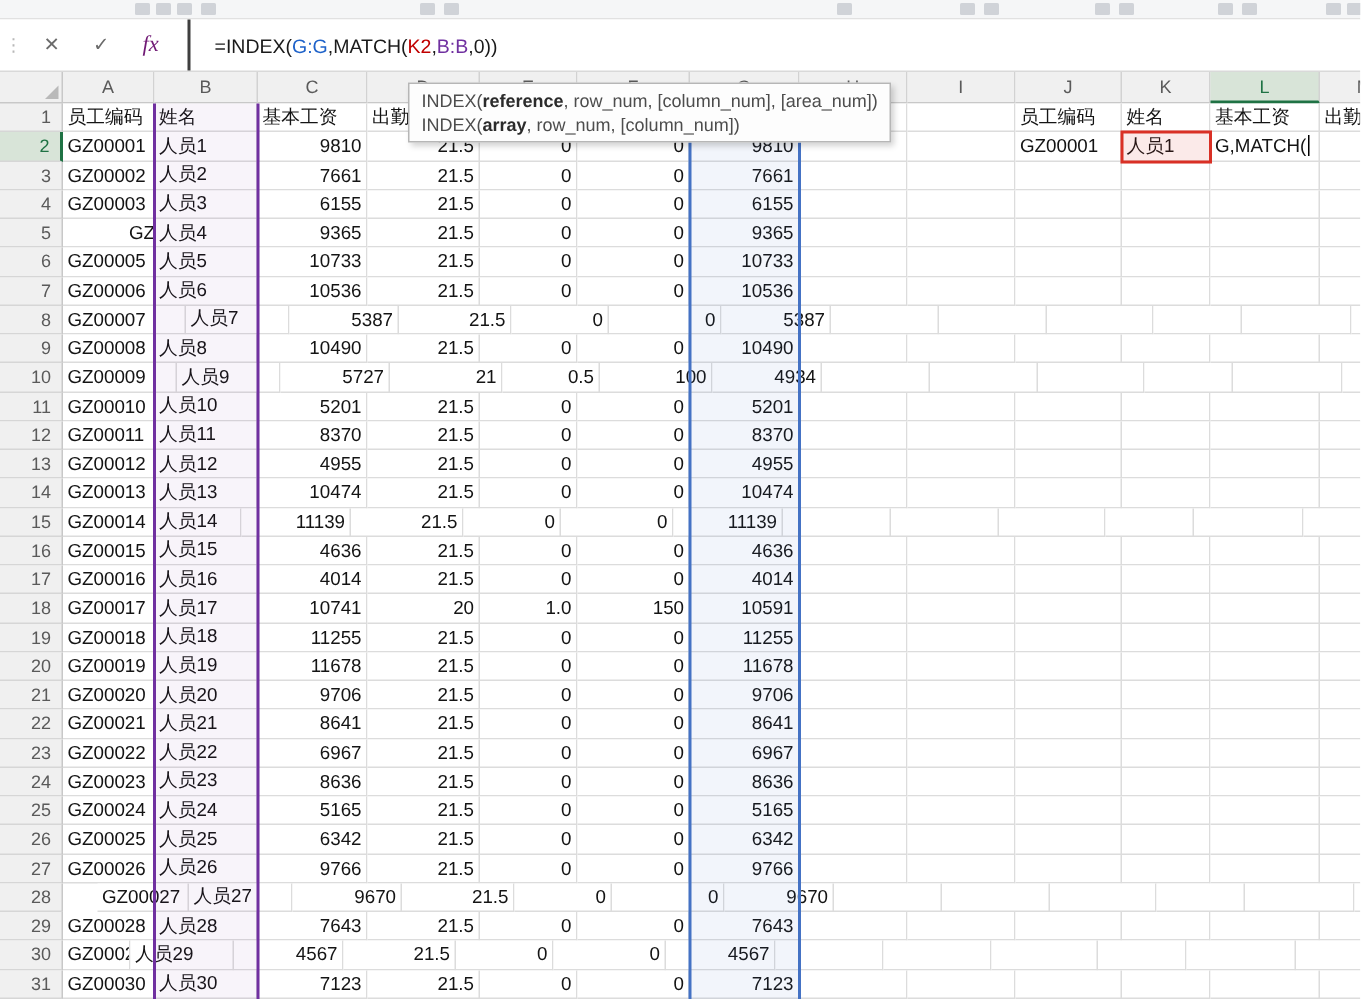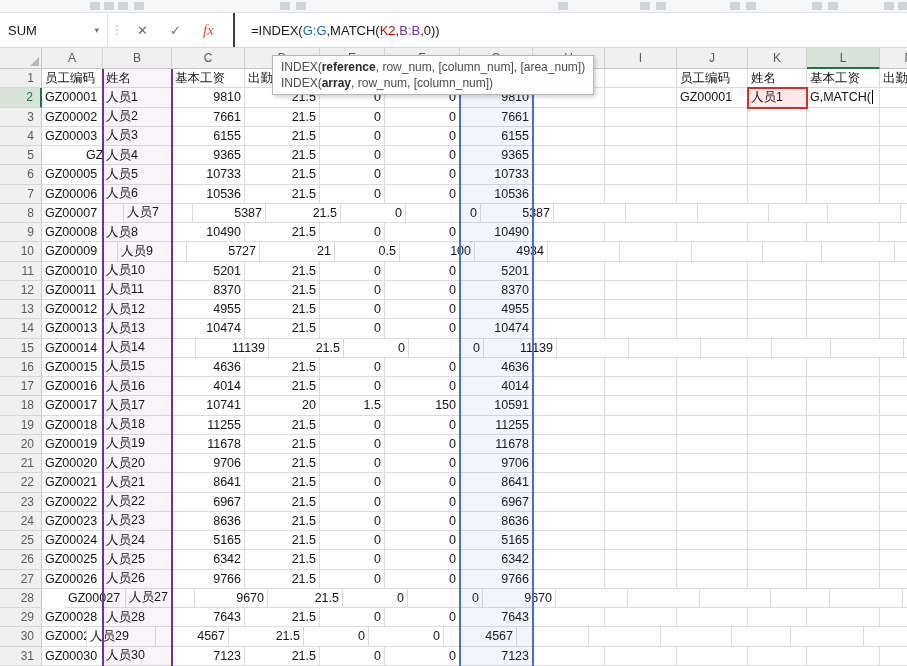--- a/index.html
+++ b/index.html
@@ -12,21 +12,21 @@
   .ribbon .ric{position:absolute;bottom:2px;width:10px;height:8px;background:#c9cdd2;border-radius:1px;opacity:.85}
 
   
   .fxrow{position:absolute;left:0;top:13px;width:907px;height:35px;background:#fff;border-bottom:1px solid #d9d9d9;display:flex;align-items:stretch}
   .namebox{width:108px;display:flex;align-items:center;padding:0 8px;font-size:13px;color:#1a1a1a;border-right:1px solid #e3e3e3}
   .namebox .nbv{flex:1}
   .nb-arrow{font-size:9px;color:#777}
   .fx-dots{width:18px;display:flex;align-items:center;justify-content:center;color:#b8b8b8;font-size:12px}
   .fx-btn{width:33px;display:flex;align-items:center;justify-content:center;font-size:13px;color:#6b6b6b}
   .fx-btn:first-of-type{margin-left:10px}
-  .fx-btn.fxi{font-style:italic;font-family:"Liberation Serif","DejaVu Serif",serif;font-size:15px;color:#ef4444}
+  .fx-btn.fxi{font-style:italic;font-family:"Liberation Serif","DejaVu Serif",serif;font-size:15px;color:#701a75}
   .fxdiv{width:2px;background:#3f3f3f;margin-left:8px}
   .formula-input{flex:1;display:flex;align-items:center;font-size:13px;padding-left:16px;color:#000;white-space:pre;overflow:hidden}
 
   
   .sheet{position:absolute;left:0;top:48px;width:907px;height:618px;overflow:hidden;background:#fff}
   .hrow{display:flex;height:21px}
   .srow{display:flex;height:19.25px}
   .corner{width:42px;flex:0 0 42px;background:#f0f0f0;border-right:1px solid #c8c8c8;border-bottom:1px solid #c8c8c8;position:relative}
   .corner:after{content:"";position:absolute;right:2px;bottom:2px;border-left:9px solid transparent;border-bottom:9px solid #b9b9b9}
   .ch{background:#f0f0f0;border-right:1px solid #d2d2d2;border-bottom:1px solid #c8c8c8;color:#5a5a5a;font-size:12px;display:flex;align-items:center;justify-content:center;flex:0 0 auto}
@@ -61,24 +61,20 @@
       <span class="ric" style="left: 656px;"></span>
       <span class="ric" style="left: 730px;"></span>
       <span class="ric" style="left: 746px;"></span>
       <span class="ric" style="left: 812px;"></span>
       <span class="ric" style="left: 828px;"></span>
       <span class="ric" style="left: 884px;"></span>
       <span class="ric" style="left: 898px;"></span>
     </div>
 
   <div class="fxrow">
-    <div class="namebox">
-      <span class="nbv">SUM</span>
-      <span class="nb-arrow">▾</span>
-    </div>
     <div class="fx-dots">⋮</div>
     <div class="fx-btn">✕</div>
     <div class="fx-btn">✓</div>
     <div class="fx-btn fxi">fx</div>
     <div class="fxdiv"></div>
     <div class="formula-input" id="formulaInput"><span style="color: rgb(26, 26, 26);">=INDEX(</span><span style="color: rgb(30, 98, 201);">G:G</span><span style="color: rgb(26, 26, 26);">,MATCH(</span><span style="color: rgb(192, 0, 0);">K2</span><span style="color: rgb(26, 26, 26);">,</span><span style="color: rgb(112, 48, 160);">B:B</span><span style="color: rgb(26, 26, 26);">,0))</span></div>
   </div>
 
   <div class="sheet" id="sheet">
       <div class="hrow">
@@ -524,21 +520,21 @@
         <div class="cell" style="width: 71px;"></div>
         <div class="cell" style="width: 59px;"></div>
         <div class="cell" style="width: 73px;"></div>
         <div class="cell" style="width: 60px;"></div>
       </div>
       <div class="srow">
         <div class="rh">15</div>
         <div class="cell" style="width: 61px;">
           <span>GZ00014</span>
         </div>
-        <div class="cell" style="width: 93px;">
+        <div class="cell" style="width: 58px;">
           <span>人员14</span>
         </div>
         <div class="cell num" style="width: 73px;">
           <span>11139</span>
         </div>
         <div class="cell num" style="width: 75px;">
           <span>21.5</span>
         </div>
         <div class="cell num" style="width: 65px;">
           <span>0</span>
@@ -624,21 +620,21 @@
         <div class="cell" style="width: 69px;">
           <span>人员17</span>
         </div>
         <div class="cell num" style="width: 73px;">
           <span>10741</span>
         </div>
         <div class="cell num" style="width: 75px;">
           <span>20</span>
         </div>
         <div class="cell num" style="width: 65px;">
-          <span>1.5</span>
+          <span>1.0</span>
         </div>
         <div class="cell num" style="width: 75px;">
           <span>150</span>
         </div>
         <div class="cell num" style="width: 73px;">
           <span>10591</span>
         </div>
         <div class="cell" style="width: 72px;"></div>
         <div class="cell" style="width: 72px;"></div>
         <div class="cell" style="width: 71px;"></div>

